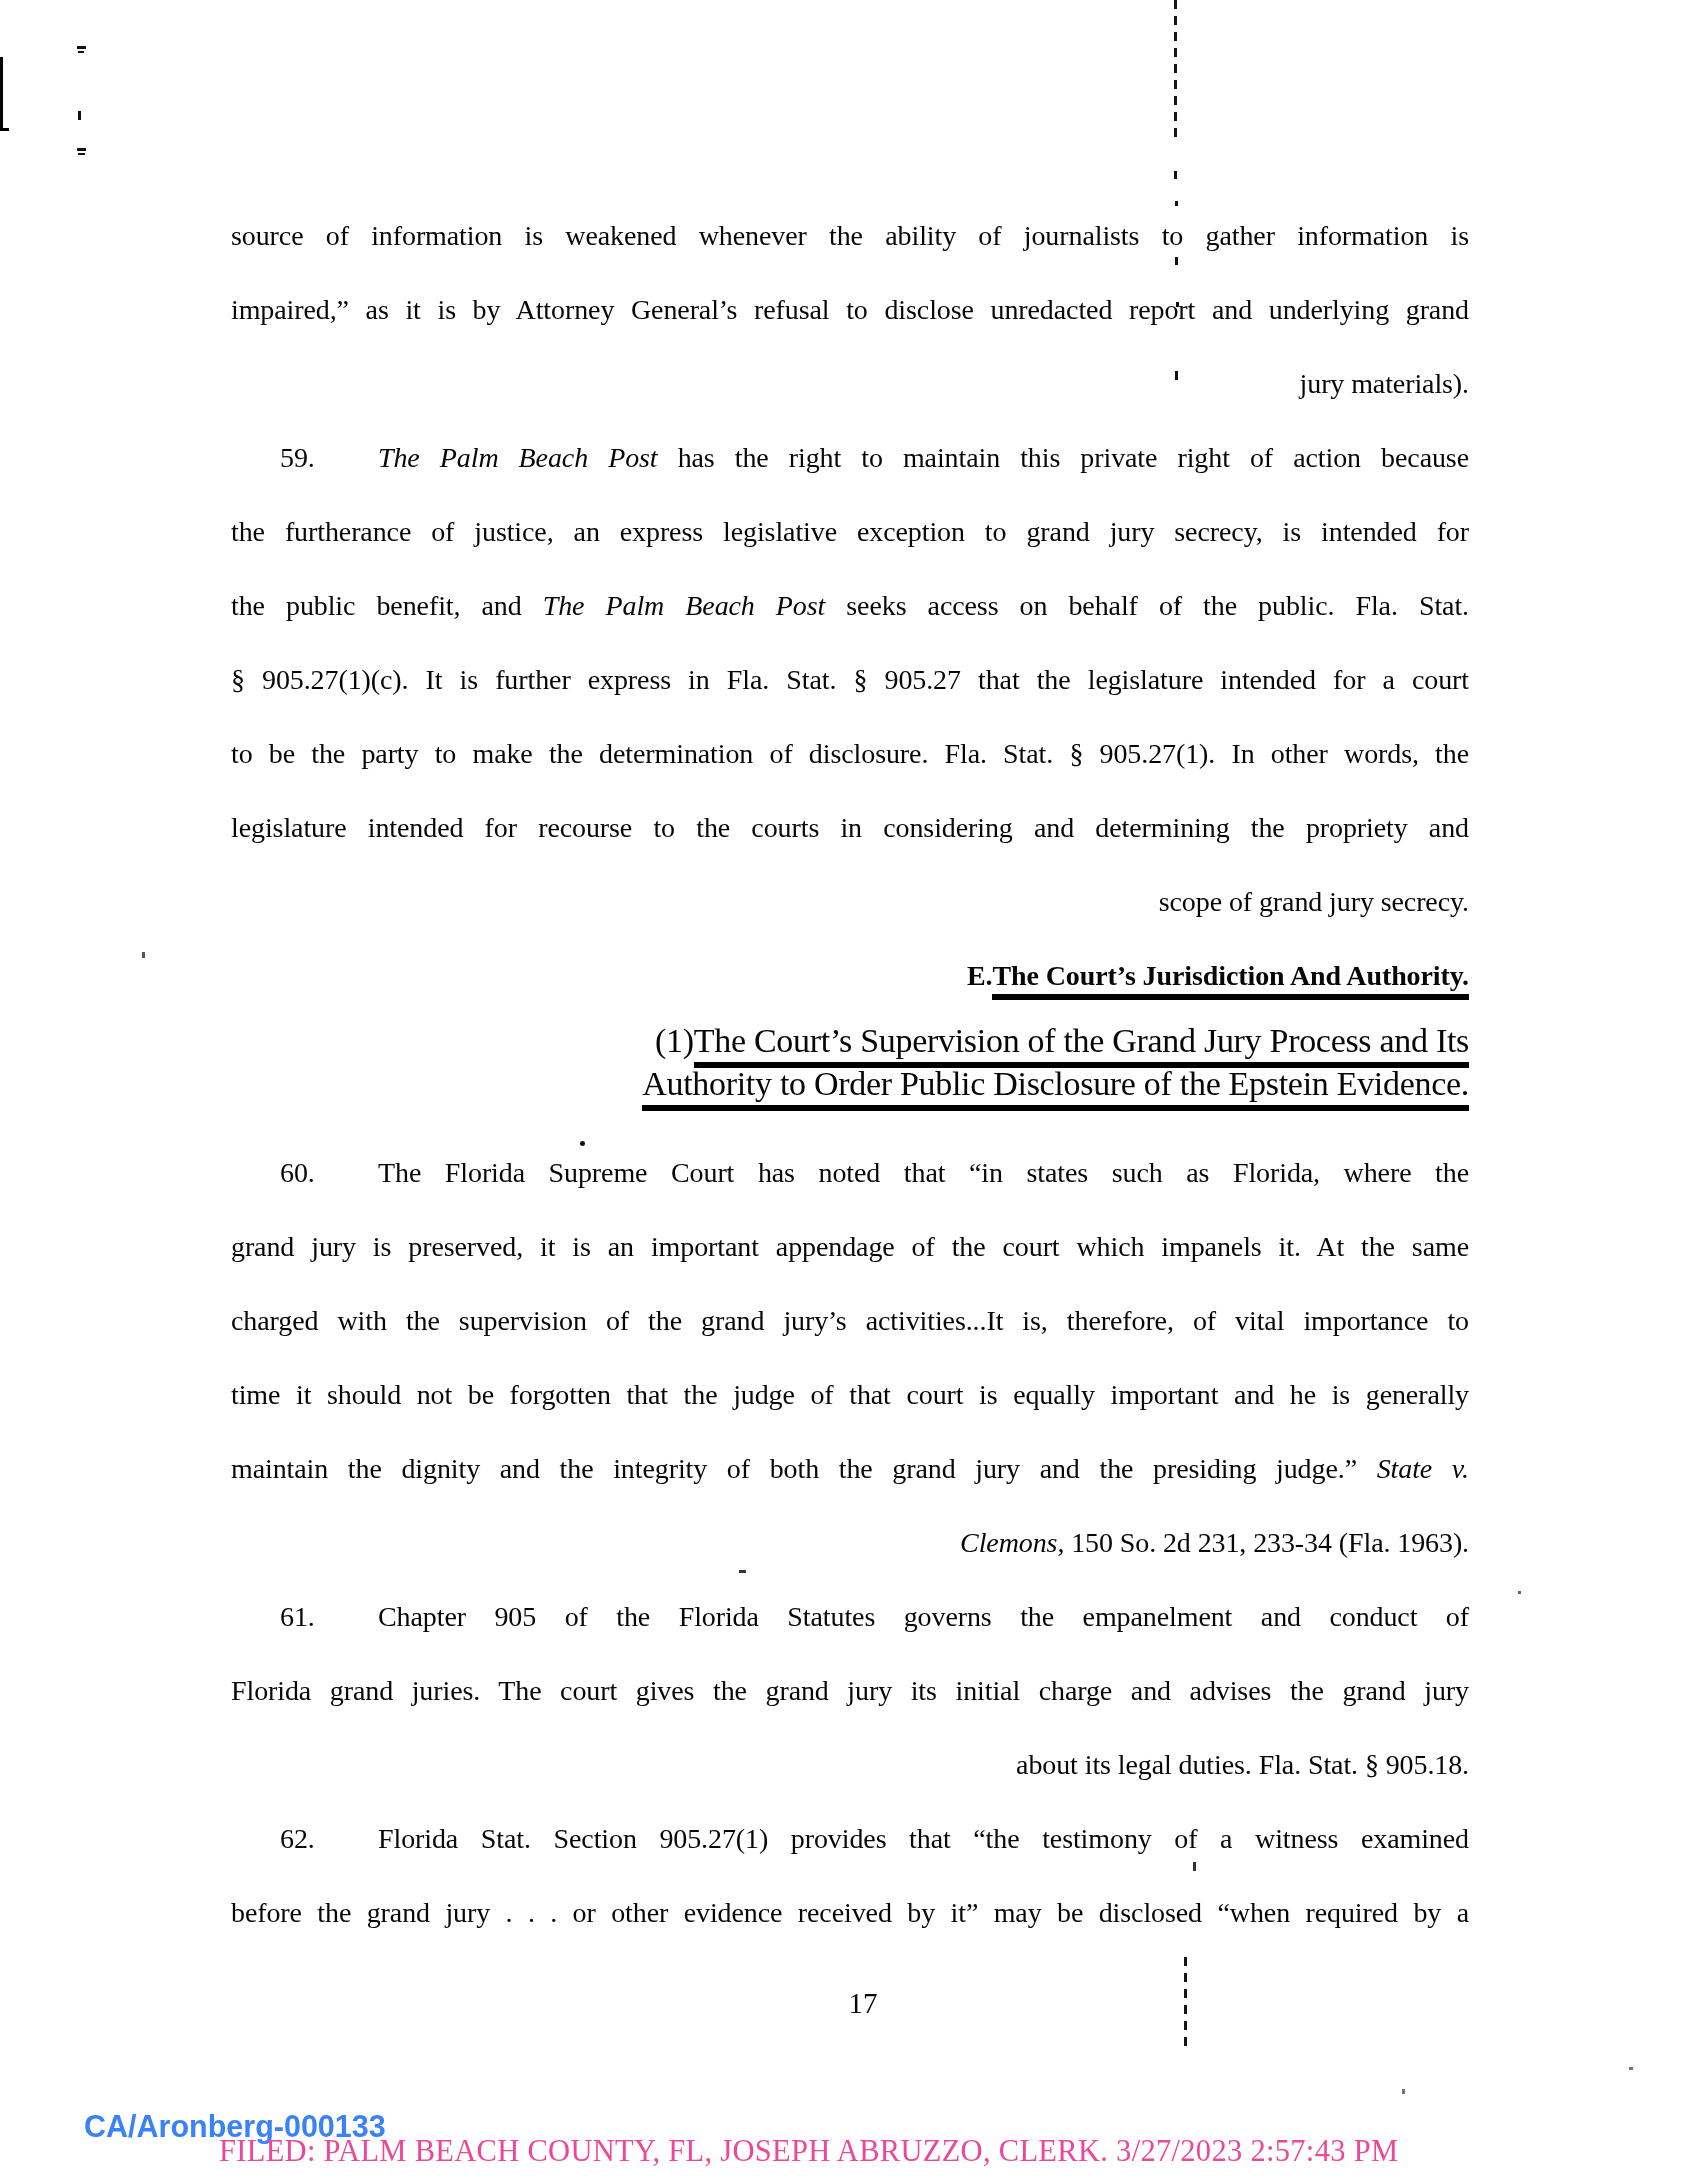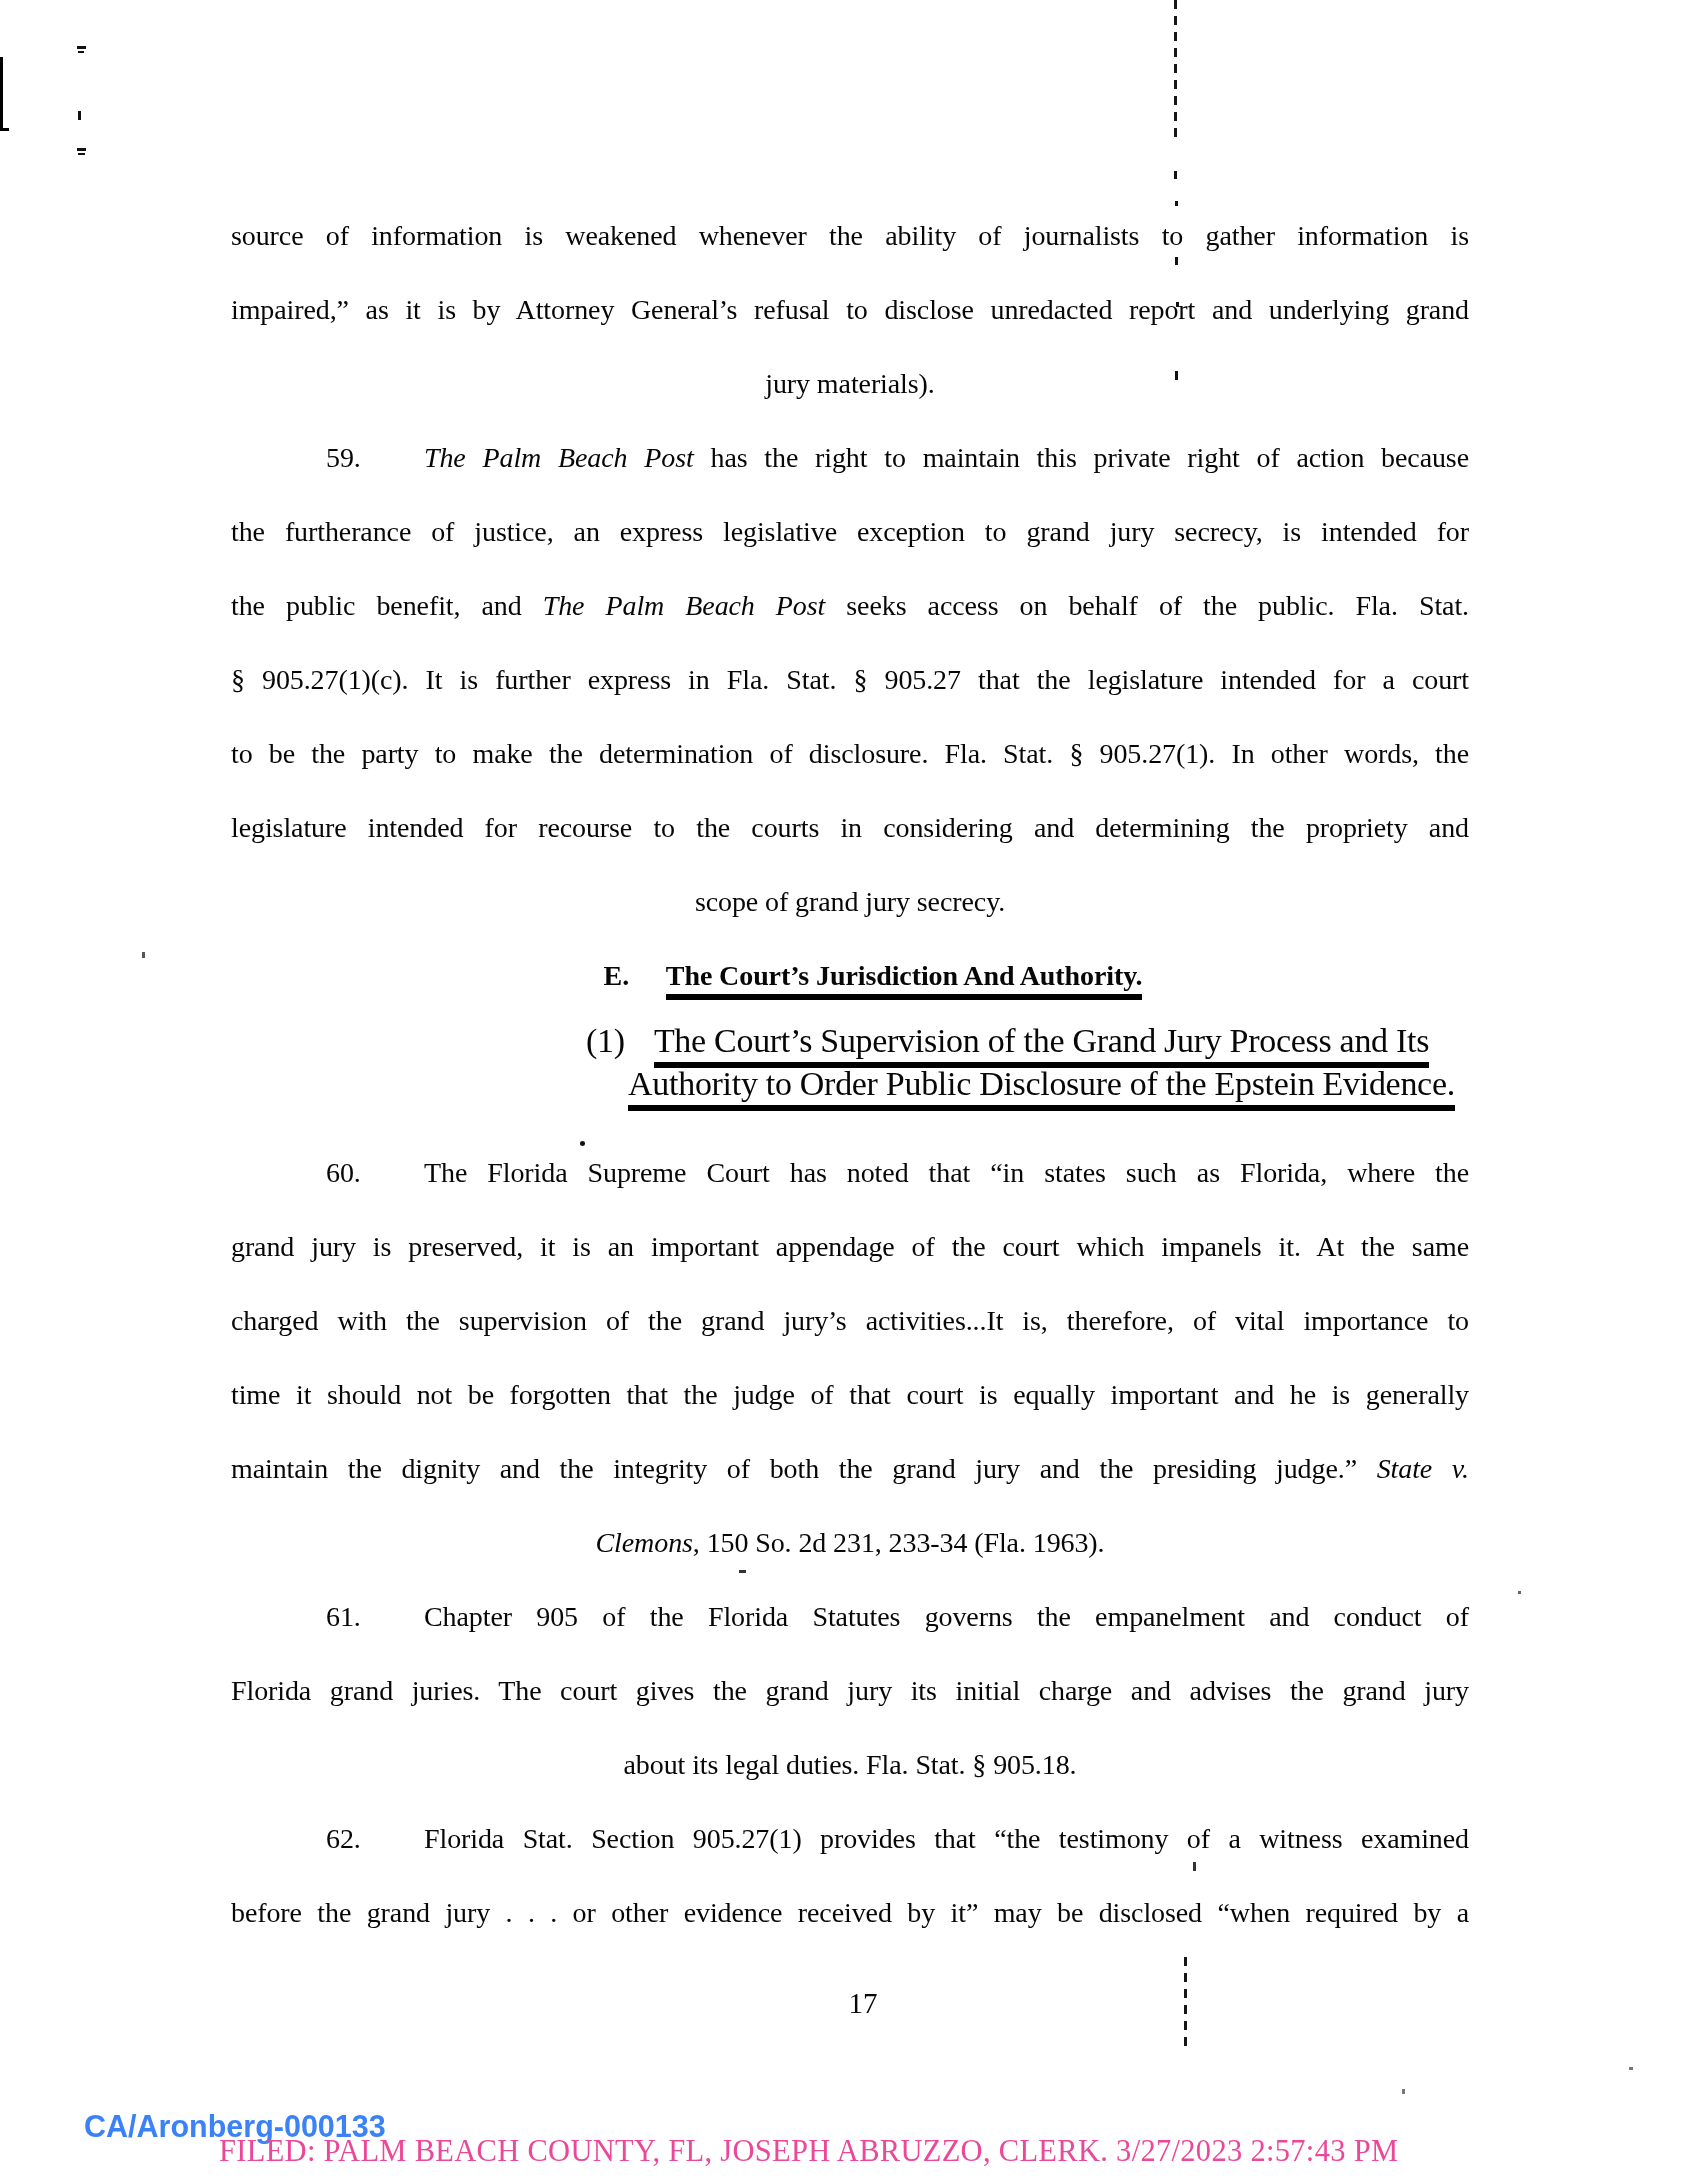--- a/index.html
+++ b/index.html
@@ -9,23 +9,23 @@
     font-family:"Liberation Serif","DejaVu Serif",serif;
     overflow:hidden;
   }
   .page{position:absolute;inset:0;padding-left:44px;}
   
   .text-col{
     position:absolute;left:231px;top:199px;width:1238px;
     font-size:28px;line-height:74px;letter-spacing:-0.1px;
   }
   .block{margin:0;}
-  .line{text-align:center;}
+  .line{text-align:right;}
   .line.just{text-align:justify;text-align-last:justify;}
-  .num{display:inline-block;width:98px;margin-left:95px;}
+  .num{display:inline-block;width:98px;margin-left:49px;}
   .italic{font-style:italic;}
   
   .heading{font-weight:bold;}
   .heading .num{width:99px;margin-left:1.3px;}
   .heading .line{white-space:nowrap;margin-left:8px;}
   .u{border-bottom:6px solid #000;padding-bottom:3.3px;}
   
   .subheading{
     font-weight:normal;margin-left:286px;line-height:43px;
     margin-top:6px;margin-bottom:31px;font-size:34px;letter-spacing:-0.3px;

